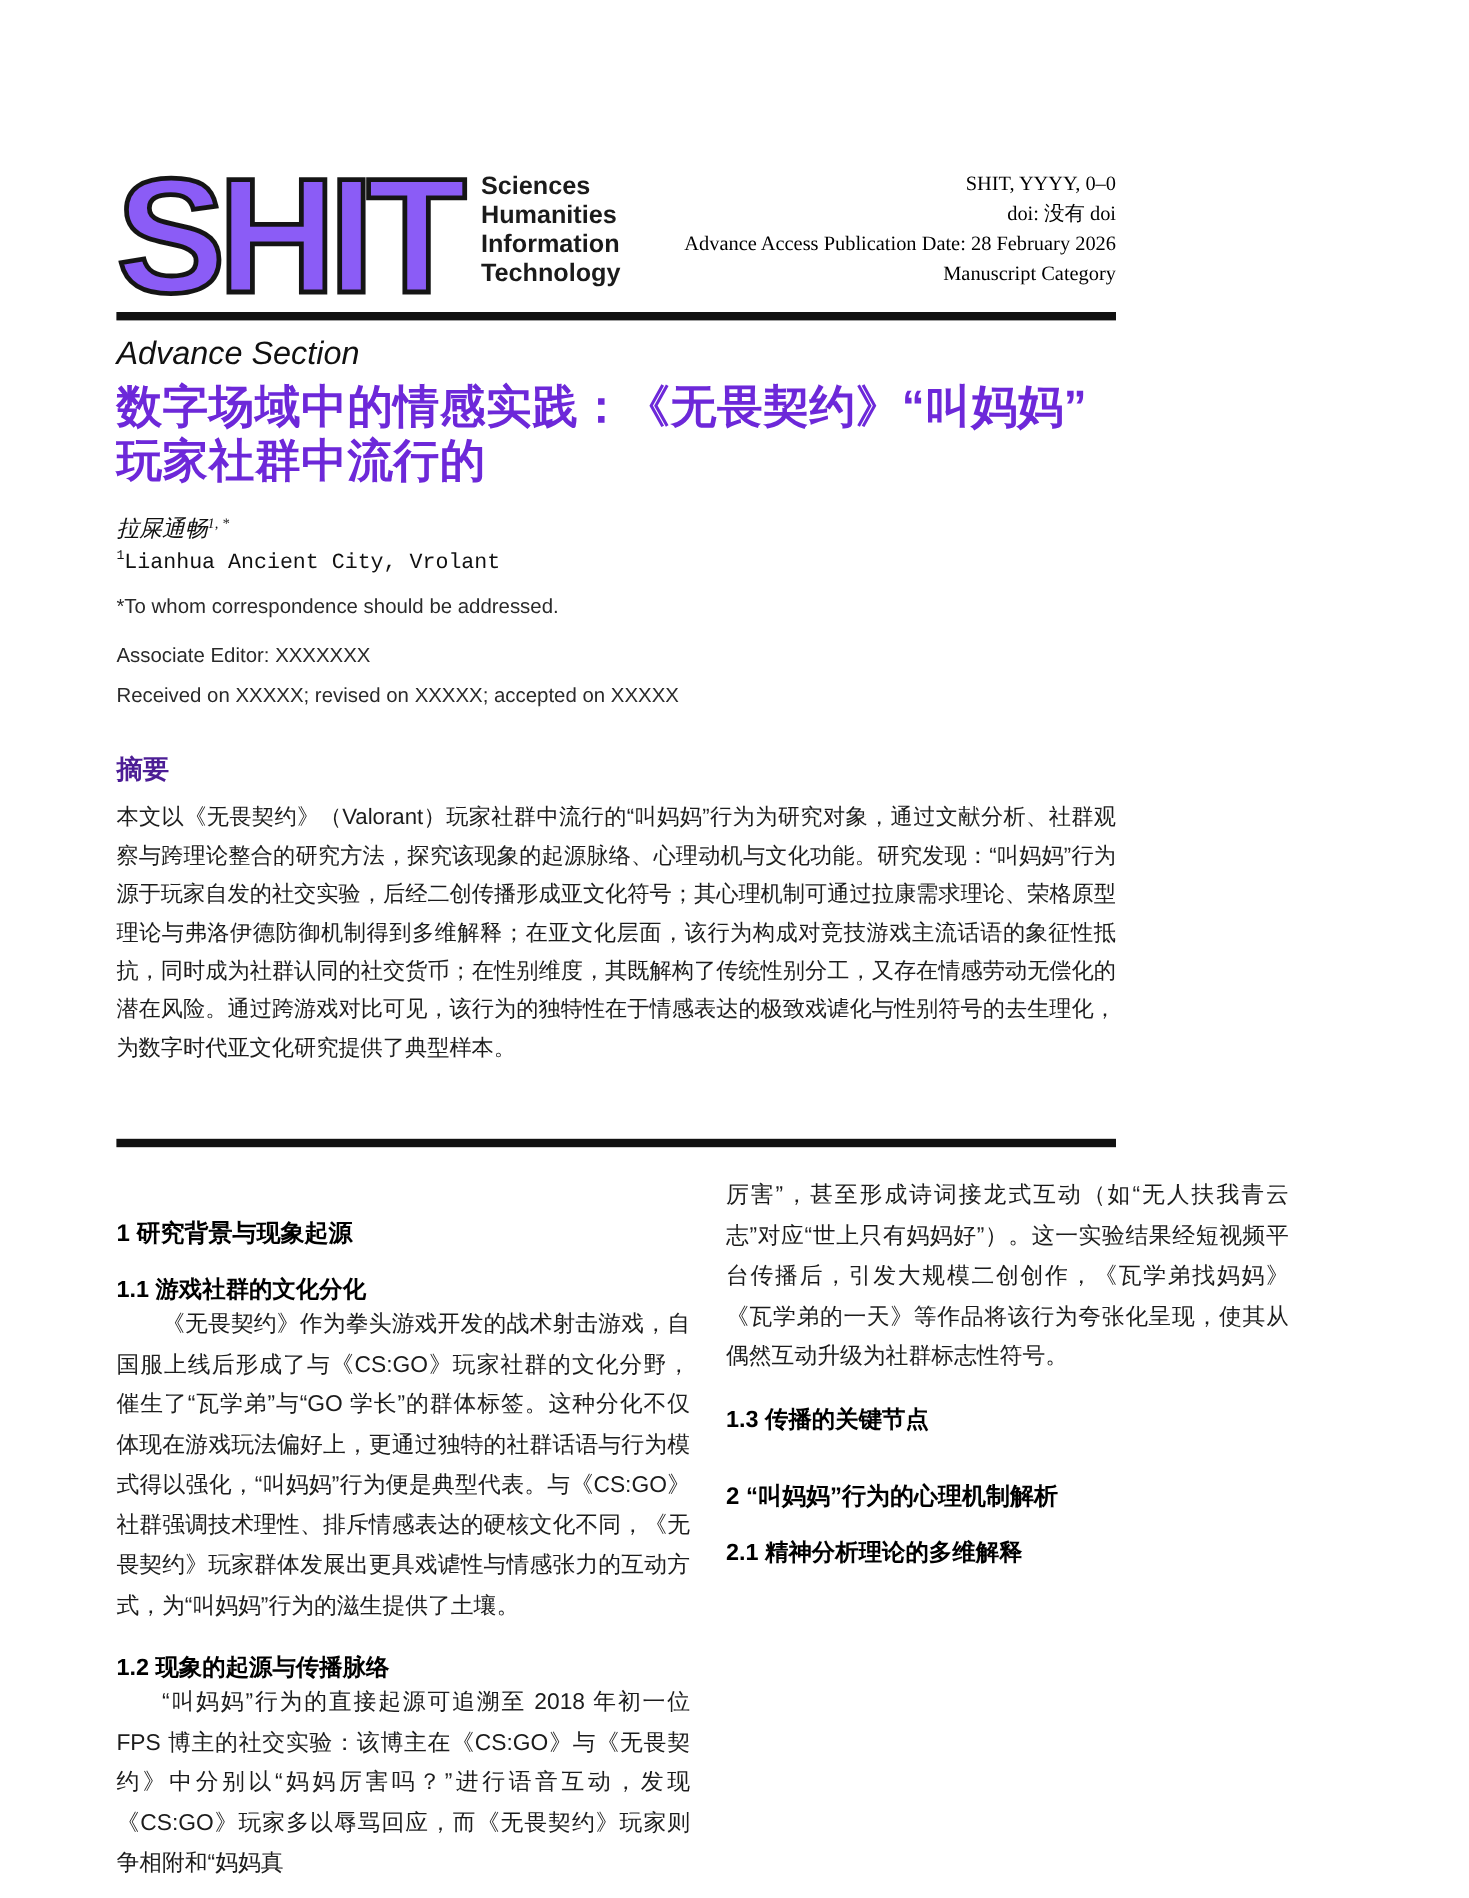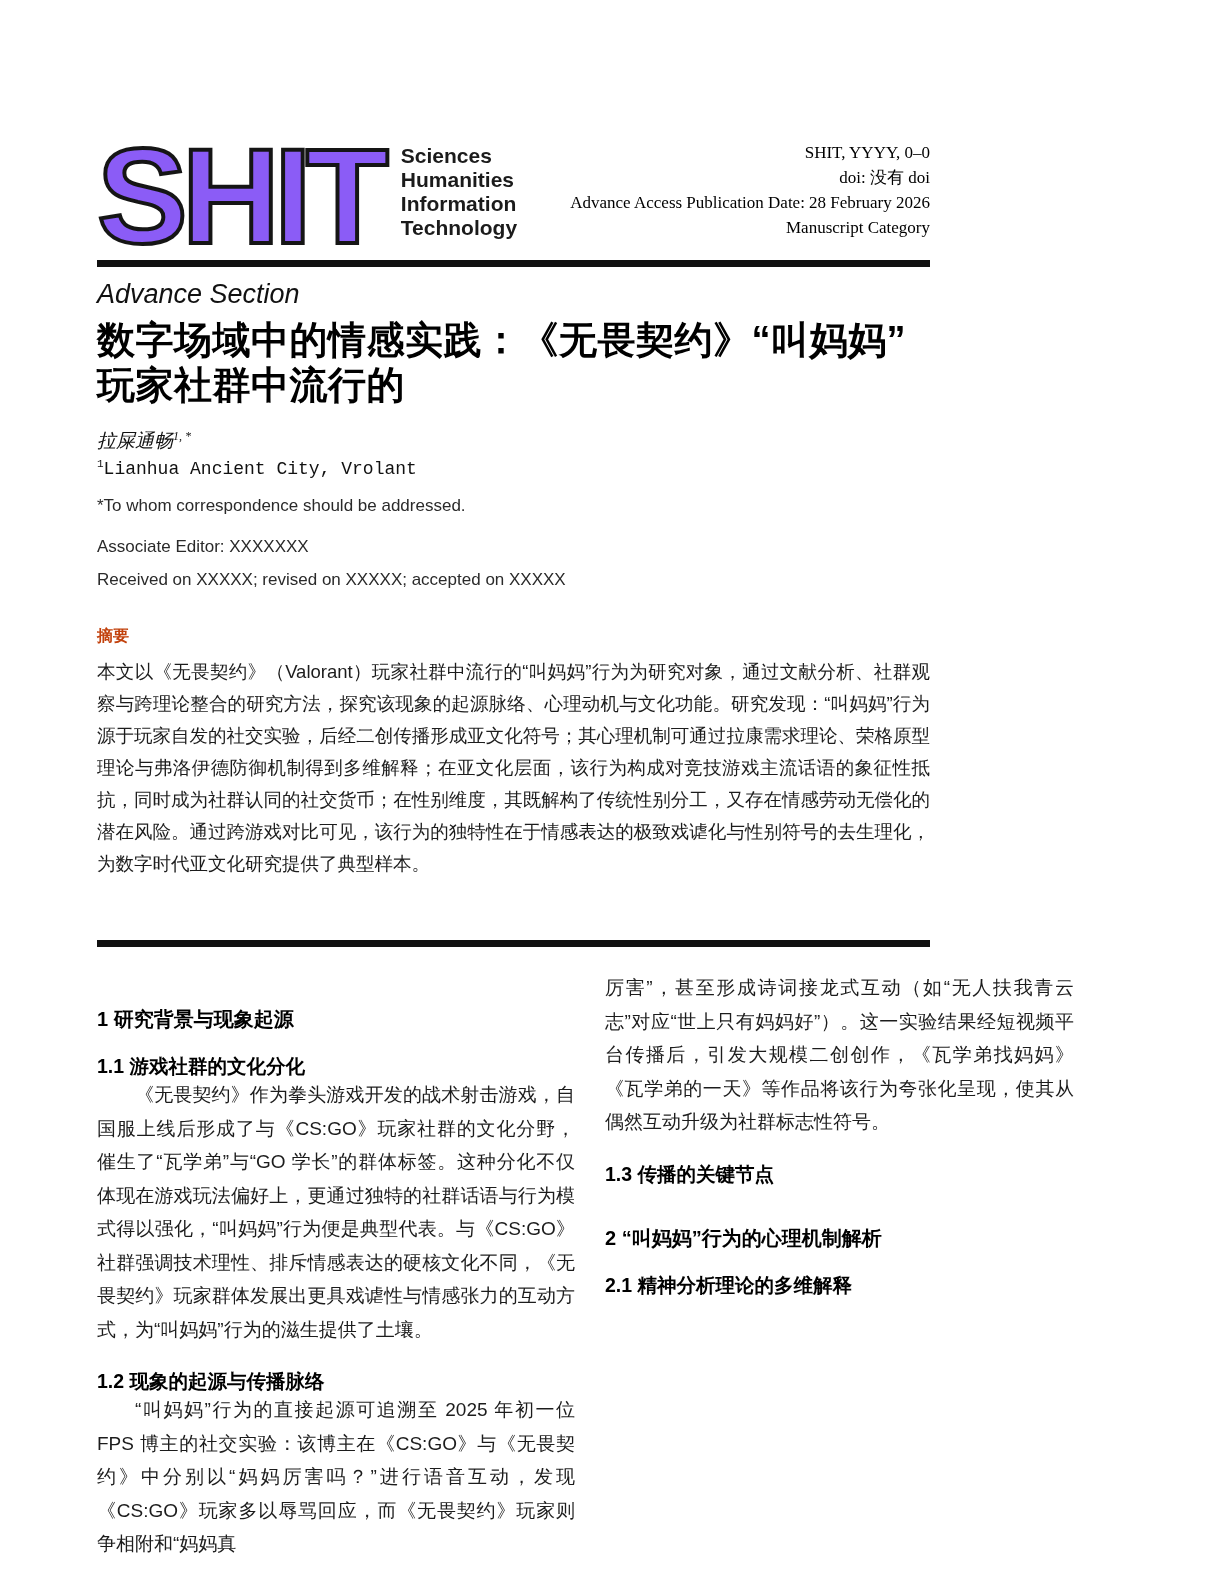--- a/index.html
+++ b/index.html
@@ -39,42 +39,42 @@
     margin-top:2px;
   }
   .rule{height:7px;background:#111;width:833px;border:0;margin:0;}
   .rule-top{margin-top:8px;}
   
   .subject-section{
     font-style:italic;font-size:27px;color:#111;
     margin-top:12px;
   }
   .article-title{
-    font-weight:bold;font-size:38px;line-height:45px;color:#000000;
+    font-weight:bold;font-size:38px;line-height:45px;color:#6d28d9;
     margin-top:8px;width:860px;
     letter-spacing:0.5px;
   }
   .author-line{
     margin-top:20px;
     font-family:"Liberation Serif","DejaVu Serif",serif;
     font-style:italic;
     font-size:19px;color:#111;
   }
   .author-line sup{font-size:12px;}
   .affiliation-line{
     margin-top:4px;
     font-family:"Liberation Mono","DejaVu Sans Mono",monospace;
     font-size:18px;color:#111;
   }
   .affiliation-line sup{font-size:11px;}
   .note-line{font-size:17px;color:#2a2a2a;margin-top:17px;}
   .editor-line{font-size:17px;color:#2a2a2a;margin-top:21px;}
   .dates-line{font-size:17px;color:#2a2a2a;margin-top:13px;}
   
-  .abstract-heading{font-weight:bold;font-size:16px;color:#c2410c;margin-top:36px;}
+  .abstract-heading{font-weight:bold;font-size:22px;color:#4c1d95;margin-top:36px;}
   .abstract-body{
     margin-top:9px;width:833px;
     font-size:18.5px;line-height:32px;color:#1c1c1c;
     text-align:justify;
   }
   .rule-bottom{margin-top:60px;}
   
   .columns{
     display:flex;margin-top:24px;width:985px;
   }
@@ -138,21 +138,21 @@
     <div class="abstract-body">本文以《无畏契约》（Valorant）玩家社群中流行的“叫妈妈”行为为研究对象，通过文献分析、社群观察与跨理论整合的研究方法，探究该现象的起源脉络、心理动机与文化功能。研究发现：“叫妈妈”行为源于玩家自发的社交实验，后经二创传播形成亚文化符号；其心理机制可通过拉康需求理论、荣格原型理论与弗洛伊德防御机制得到多维解释；在亚文化层面，该行为构成对竞技游戏主流话语的象征性抵抗，同时成为社群认同的社交货币；在性别维度，其既解构了传统性别分工，又存在情感劳动无偿化的潜在风险。通过跨游戏对比可见，该行为的独特性在于情感表达的极致戏谑化与性别符号的去生理化，为数字时代亚文化研究提供了典型样本。</div>
     <div class="rule rule-bottom"></div>
   </div>
 
   <div class="columns">
     <div class="col col-left">
       <div class="body-h1 mt-first">1 研究背景与现象起源</div>
       <div class="body-h2 mt-h">1.1 游戏社群的文化分化</div>
       <p class="mt-p">《无畏契约》作为拳头游戏开发的战术射击游戏，自国服上线后形成了与《CS:GO》玩家社群的文化分野，催生了“瓦学弟”与“GO 学长”的群体标签。这种分化不仅体现在游戏玩法偏好上，更通过独特的社群话语与行为模式得以强化，“叫妈妈”行为便是典型代表。与《CS:GO》社群强调技术理性、排斥情感表达的硬核文化不同，《无畏契约》玩家群体发展出更具戏谑性与情感张力的互动方式，为“叫妈妈”行为的滋生提供了土壤。</p>
       <div class="body-h2 mt-h">1.2 现象的起源与传播脉络</div>
-      <p class="mt-p">“叫妈妈”行为的直接起源可追溯至 2025 年初一位 FPS 博主的社交实验：该博主在《CS:GO》与《无畏契约》中分别以“妈妈厉害吗？”进行语音互动，发现《CS:GO》玩家多以辱骂回应，而《无畏契约》玩家则争相附和“妈妈真</p>
+      <p class="mt-p">“叫妈妈”行为的直接起源可追溯至 2018 年初一位 FPS 博主的社交实验：该博主在《CS:GO》与《无畏契约》中分别以“妈妈厉害吗？”进行语音互动，发现《CS:GO》玩家多以辱骂回应，而《无畏契约》玩家则争相附和“妈妈真</p>
     </div>
     <div class="col col-right">
       <p class="no-indent">厉害”，甚至形成诗词接龙式互动（如“无人扶我青云志”对应“世上只有妈妈好”）。这一实验结果经短视频平台传播后，引发大规模二创创作，《瓦学弟找妈妈》《瓦学弟的一天》等作品将该行为夸张化呈现，使其从偶然互动升级为社群标志性符号。</p>
       <div class="body-h2 mt-h">1.3 传播的关键节点</div>
       <div class="body-h1 mt-hbig">2 “叫妈妈”行为的心理机制解析</div>
       <div class="body-h2 mt-h">2.1 精神分析理论的多维解释</div>
     </div>
   </div>
 
 </div>

